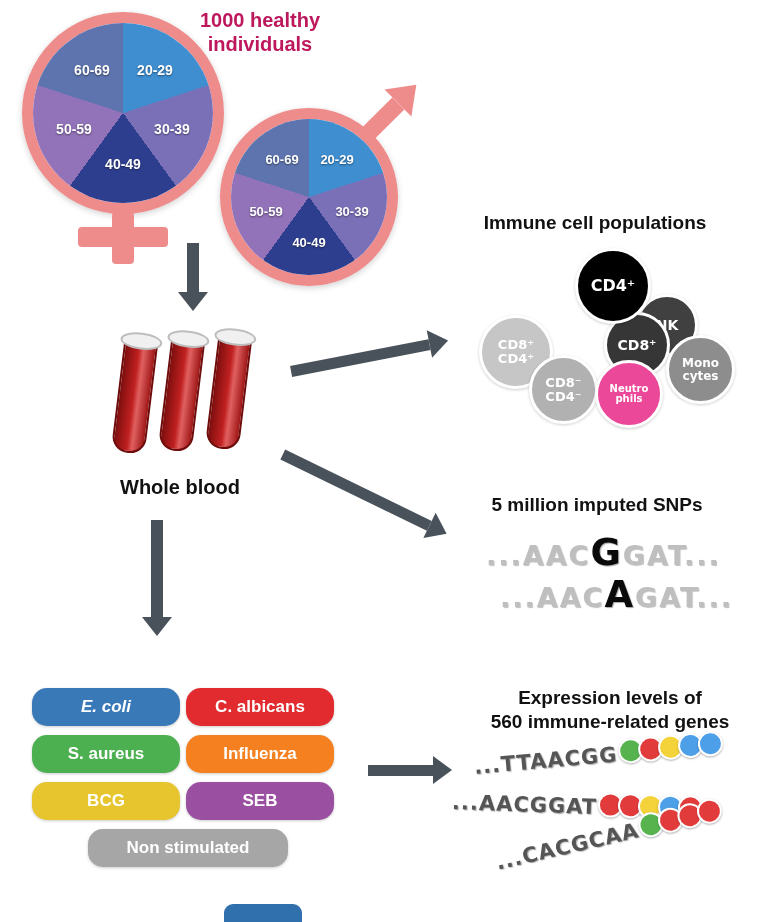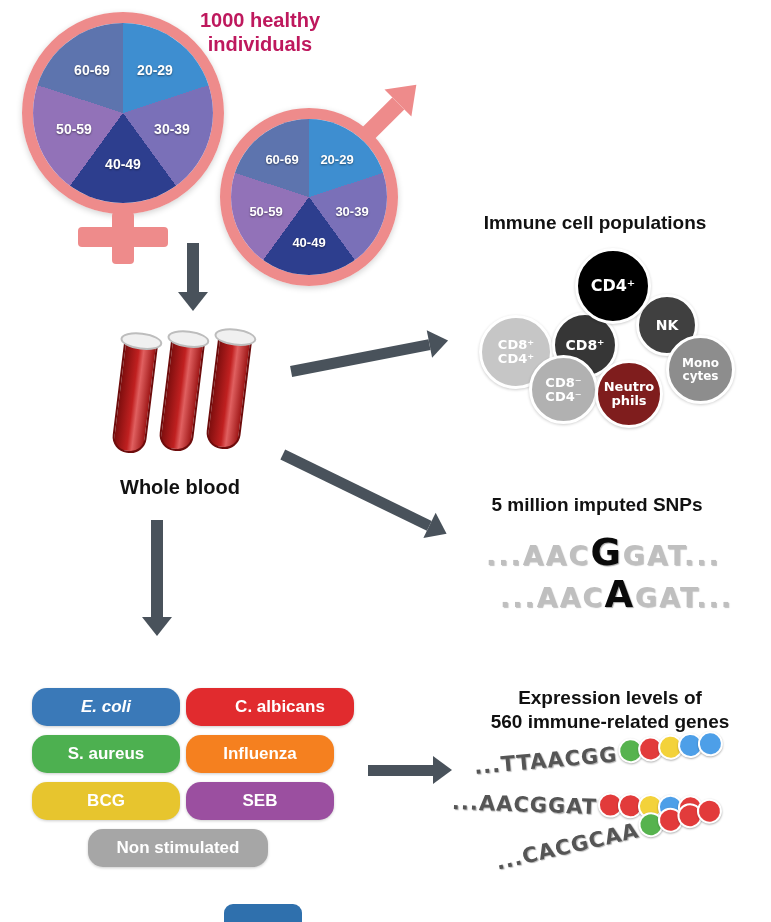--- a/index.html
+++ b/index.html
@@ -68,46 +68,46 @@
   .blood-label{position:absolute;left:85px;top:476px;width:190px;text-align:center;
                font-size:20px;font-weight:bold;color:#111;}
 
   
   .cell{position:absolute;border-radius:50%;border:3px solid #fff;display:flex;align-items:center;
         justify-content:center;text-align:center;color:#fff;font-weight:bold;line-height:1.05;
         font-family:"DejaVu Sans",sans-serif;box-shadow:0 1px 3px rgba(0,0,0,.2);}
   .cell-cd8pcd4p{left:479px;top:315px;width:68px;height:68px;background:#c6c6c6;font-size:13px;}
   .cell-cd19{left:499px;top:264px;width:64px;height:64px;background:#2e2e2e;font-size:14px;}
   .cell-nk{left:636px;top:294px;width:56px;height:56px;background:#404040;font-size:14px;}
-  .cell-cd8{left:552px;top:312px;width:60px;height:60px;background:#363636;font-size:14px;}
+  .cell-cd8{left:604px;top:312px;width:60px;height:60px;background:#363636;font-size:14px;}
   .cell-cd4{left:575px;top:248px;width:70px;height:70px;background:#000;font-size:16px;}
   .cell-cd8mcd4m{left:529px;top:355px;width:63px;height:63px;background:#b1b1b1;font-size:13px;}
   .cell-mono{left:666px;top:335px;width:63px;height:63px;background:#8d8d8d;font-size:12px;}
-  .cell-neutro{left:595px;top:360px;width:62px;height:62px;background:#7f1d1d;font-size:13px;}
+  .cell-neutro{left:595px;top:360px;width:62px;height:62px;background:#ec4899;font-size:10px;}
   .cell span{display:block;width:92%;}
 
   
   .snp-line{position:absolute;font-family:"DejaVu Sans",sans-serif;font-weight:bold;
             font-size:27px;letter-spacing:2px;color:#bfbfbf;
             text-shadow:1px 1px 1px rgba(0,0,0,.25);white-space:nowrap;}
   .snp-line .variant{font-size:37px;color:#0a0a0a;text-shadow:1px 1px 1px rgba(0,0,0,.35);}
   .snp1{left:486px;top:531px;}
   .snp2{left:500px;top:573px;}
 
   
   .pill{position:absolute;width:148px;height:38px;border-radius:15px;display:flex;
         align-items:center;justify-content:center;color:#fff;font-weight:bold;font-size:17px;
         box-shadow:0 1px 3px rgba(0,0,0,.2);}
   .p-ecoli{left:32px;top:688px;background:#3a79b8;font-style:italic;}
-  .p-calb{left:186px;top:688px;background:#e12b2e;padding-left:20px;}
+  .p-calb{left:186px;top:688px;background:#e12b2e;}
   .p-saur{left:32px;top:735px;background:#4db050;}
   .p-infl{left:186px;top:735px;background:#f5801f;}
   .p-bcg{left:32px;top:782px;background:#e7c52e;}
   .p-seb{left:186px;top:782px;background:#9b4fa0;}
-  .p-non{left:88px;top:829px;width:180px;background:#a6a6a6;}
+  .p-non{left:88px;top:829px;width:200px;background:#a6a6a6;}
 
   
   .gene-row{position:absolute;display:flex;align-items:center;transform-origin:left center;}
   .gene-seq{font-family:"DejaVu Sans",sans-serif;font-weight:bold;font-size:21px;
             letter-spacing:1px;color:#555;text-shadow:1px 1px 1px rgba(0,0,0,.3);
             white-space:nowrap;margin-right:6px;}
   .g1{left:474px;top:752px;transform:rotate(-5deg);}
   .g2{left:452px;top:787px;transform:rotate(2deg);}
   .g3{left:496px;top:848px;transform:rotate(-13deg);}
   .bead{width:21px;height:21px;border-radius:50%;border:2px solid #fff;margin-left:-5px;

